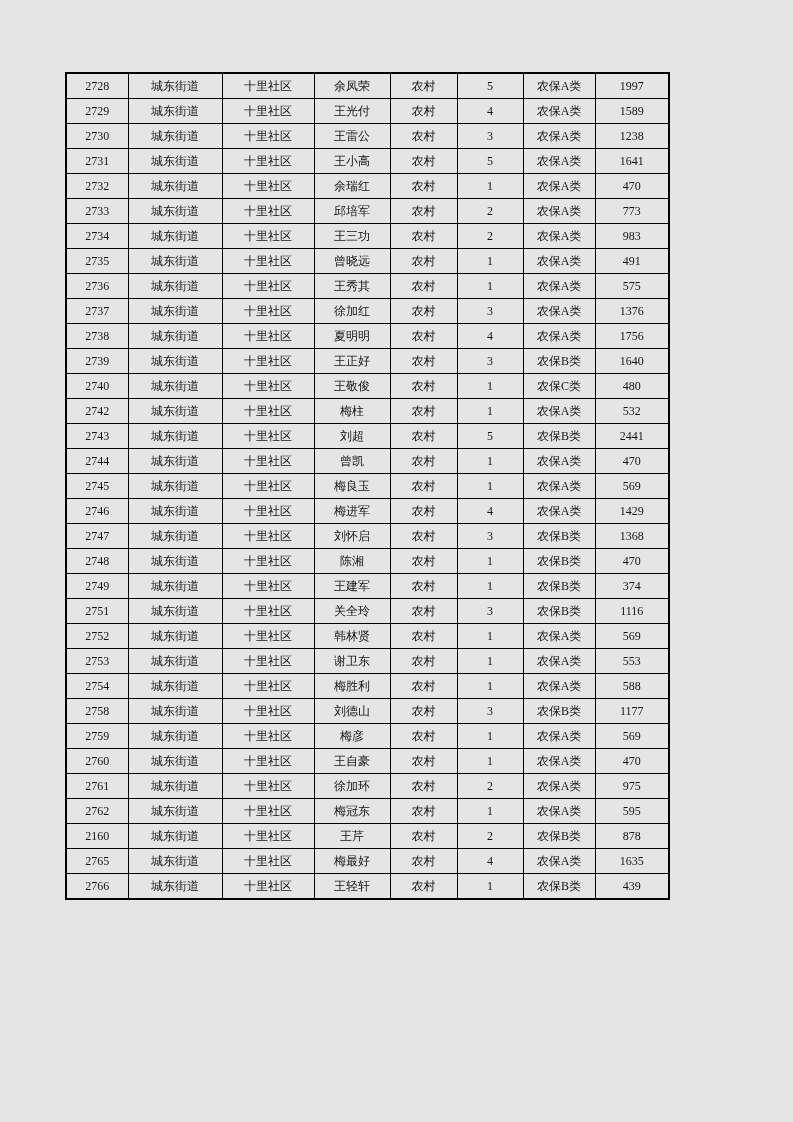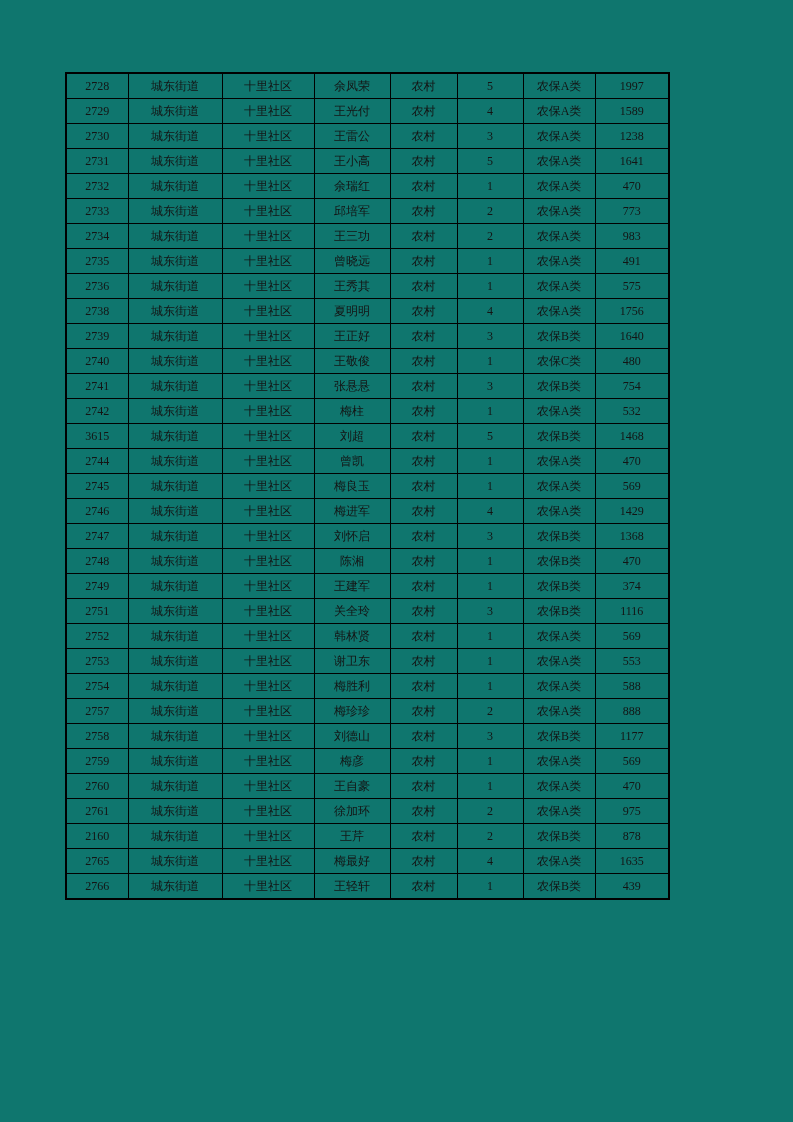--- a/index.html
+++ b/index.html
@@ -9,21 +9,21 @@
   }
   body {
     width: 793px;
     height: 1122px;
     font-family: "Liberation Serif", "DejaVu Serif", serif;
   }
   .page {
     position: relative;
     width: 793px;
     height: 1122px;
-    background: #0f766e;
+    background: #e5e5e5;
     overflow: hidden;
   }
   table.records {
     position: absolute;
     left: 65px;
     top: 72px;
     width: 603px;
     border-collapse: collapse;
     table-layout: fixed;
     border: 2px solid #000000;
@@ -150,20 +150,30 @@
           <td>2736</td>
           <td>城东街道</td>
           <td>十里社区</td>
           <td>王秀其</td>
           <td>农村</td>
           <td>1</td>
           <td>农保A类</td>
           <td>575</td>
         </tr>
         <tr>
+          <td>2737</td>
+          <td>城东街道</td>
+          <td>十里社区</td>
+          <td>徐加红</td>
+          <td>农村</td>
+          <td>3</td>
+          <td>农保A类</td>
+          <td>1376</td>
+        </tr>
+        <tr>
           <td>2738</td>
           <td>城东街道</td>
           <td>十里社区</td>
           <td>夏明明</td>
           <td>农村</td>
           <td>4</td>
           <td>农保A类</td>
           <td>1756</td>
         </tr>
         <tr>
@@ -180,48 +190,38 @@
           <td>2740</td>
           <td>城东街道</td>
           <td>十里社区</td>
           <td>王敬俊</td>
           <td>农村</td>
           <td>1</td>
           <td>农保C类</td>
           <td>480</td>
         </tr>
         <tr>
-          <td>2741</td>
-          <td>城东街道</td>
-          <td>十里社区</td>
-          <td>张悬悬</td>
-          <td>农村</td>
-          <td>3</td>
-          <td>农保B类</td>
-          <td>754</td>
-        </tr>
-        <tr>
           <td>2742</td>
           <td>城东街道</td>
           <td>十里社区</td>
           <td>梅柱</td>
           <td>农村</td>
           <td>1</td>
           <td>农保A类</td>
           <td>532</td>
         </tr>
         <tr>
-          <td>3615</td>
+          <td>2743</td>
           <td>城东街道</td>
           <td>十里社区</td>
           <td>刘超</td>
           <td>农村</td>
           <td>5</td>
           <td>农保B类</td>
-          <td>1468</td>
+          <td>2441</td>
         </tr>
         <tr>
           <td>2744</td>
           <td>城东街道</td>
           <td>十里社区</td>
           <td>曾凯</td>
           <td>农村</td>
           <td>1</td>
           <td>农保A类</td>
           <td>470</td>
@@ -310,68 +310,68 @@
           <td>2754</td>
           <td>城东街道</td>
           <td>十里社区</td>
           <td>梅胜利</td>
           <td>农村</td>
           <td>1</td>
           <td>农保A类</td>
           <td>588</td>
         </tr>
         <tr>
-          <td>2757</td>
-          <td>城东街道</td>
-          <td>十里社区</td>
-          <td>梅珍珍</td>
+          <td>2758</td>
+          <td>城东街道</td>
+          <td>十里社区</td>
+          <td>刘德山</td>
+          <td>农村</td>
+          <td>3</td>
+          <td>农保B类</td>
+          <td>1177</td>
+        </tr>
+        <tr>
+          <td>2759</td>
+          <td>城东街道</td>
+          <td>十里社区</td>
+          <td>梅彦</td>
+          <td>农村</td>
+          <td>1</td>
+          <td>农保A类</td>
+          <td>569</td>
+        </tr>
+        <tr>
+          <td>2760</td>
+          <td>城东街道</td>
+          <td>十里社区</td>
+          <td>王自豪</td>
+          <td>农村</td>
+          <td>1</td>
+          <td>农保A类</td>
+          <td>470</td>
+        </tr>
+        <tr>
+          <td>2761</td>
+          <td>城东街道</td>
+          <td>十里社区</td>
+          <td>徐加环</td>
           <td>农村</td>
           <td>2</td>
           <td>农保A类</td>
-          <td>888</td>
-        </tr>
-        <tr>
-          <td>2758</td>
-          <td>城东街道</td>
-          <td>十里社区</td>
-          <td>刘德山</td>
-          <td>农村</td>
-          <td>3</td>
-          <td>农保B类</td>
-          <td>1177</td>
-        </tr>
-        <tr>
-          <td>2759</td>
-          <td>城东街道</td>
-          <td>十里社区</td>
-          <td>梅彦</td>
-          <td>农村</td>
-          <td>1</td>
-          <td>农保A类</td>
-          <td>569</td>
-        </tr>
-        <tr>
-          <td>2760</td>
-          <td>城东街道</td>
-          <td>十里社区</td>
-          <td>王自豪</td>
-          <td>农村</td>
-          <td>1</td>
-          <td>农保A类</td>
-          <td>470</td>
-        </tr>
-        <tr>
-          <td>2761</td>
-          <td>城东街道</td>
-          <td>十里社区</td>
-          <td>徐加环</td>
-          <td>农村</td>
-          <td>2</td>
-          <td>农保A类</td>
           <td>975</td>
+        </tr>
+        <tr>
+          <td>2762</td>
+          <td>城东街道</td>
+          <td>十里社区</td>
+          <td>梅冠东</td>
+          <td>农村</td>
+          <td>1</td>
+          <td>农保A类</td>
+          <td>595</td>
         </tr>
         <tr>
           <td>2160</td>
           <td>城东街道</td>
           <td>十里社区</td>
           <td>王芹</td>
           <td>农村</td>
           <td>2</td>
           <td>农保B类</td>
           <td>878</td>

